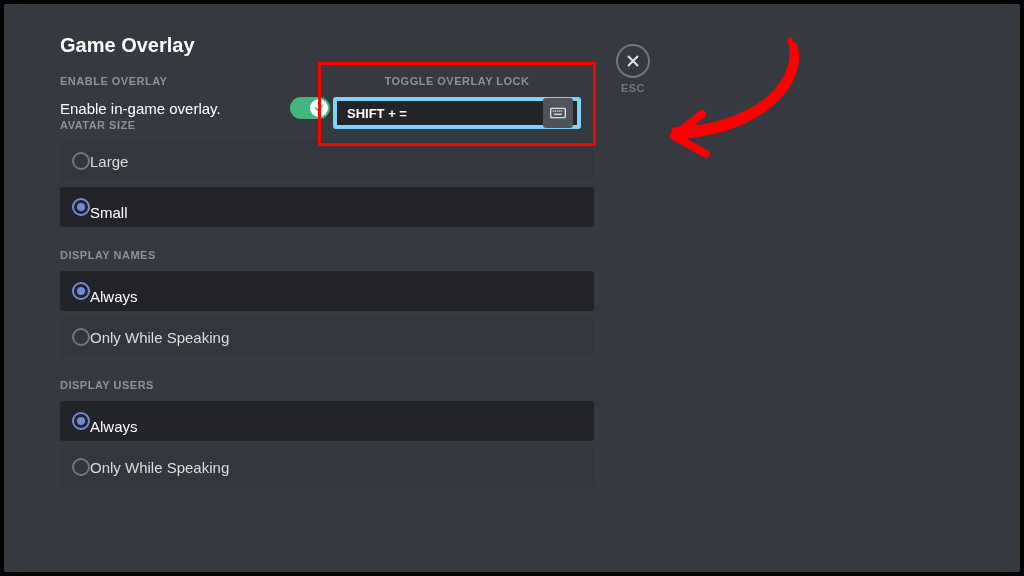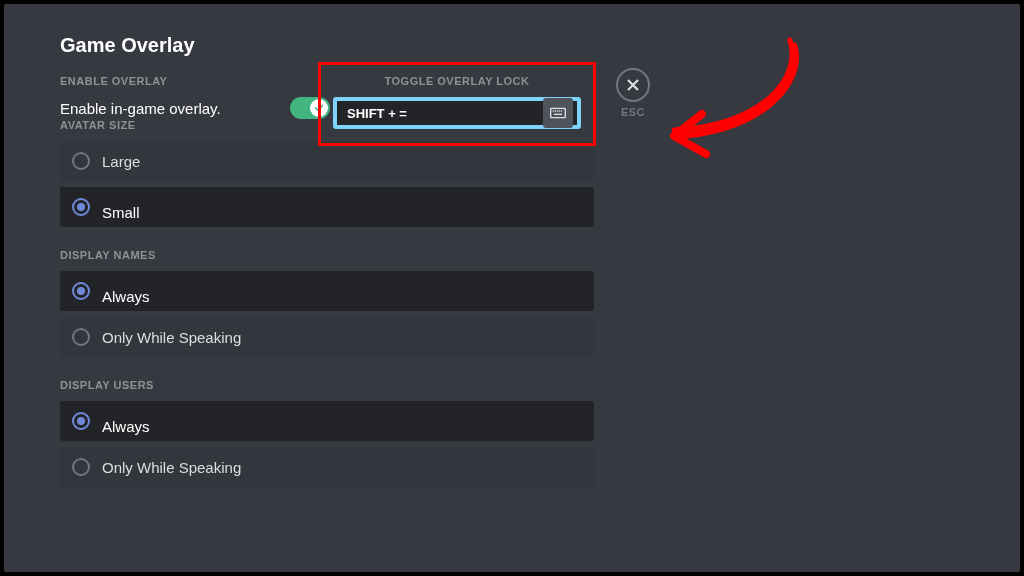--- a/index.html
+++ b/index.html
@@ -95,21 +95,21 @@
     width: 30px; height: 30px;
     background: #4f545c;
     border-radius: 3px;
     display: flex; align-items: center; justify-content: center;
   }
   .keybind-icon svg { width: 16px; height: 12px; fill: #dcddde; }
   
   .close-group {
     position: absolute;
     left: 612px;
-    top: 64px;
+    top: 40px;
     display: flex;
     flex-direction: column;
     align-items: center;
     gap: 4px;
   }
   .close-btn {
     width: 34px; height: 34px;
     border: 2px solid #72767d;
     border-radius: 50%;
     display: flex; align-items: center; justify-content: center;
@@ -124,21 +124,20 @@
   }
   
   .options-block { width: 534px; margin-bottom: 22px; }
   .option-row {
     height: 40px;
     background: #33363c;
     border-radius: 3px;
     display: flex;
     align-items: center;
     padding: 0 12px;
-    gap: 12px;
     margin-bottom: 6px;
     cursor: pointer;
   }
   .option-row.selected { background: #222428; }
   .radio {
     width: 18px; height: 18px;
     border: 2px solid #72767d;
     border-radius: 50%;
     flex-shrink: 0;
     position: relative;

